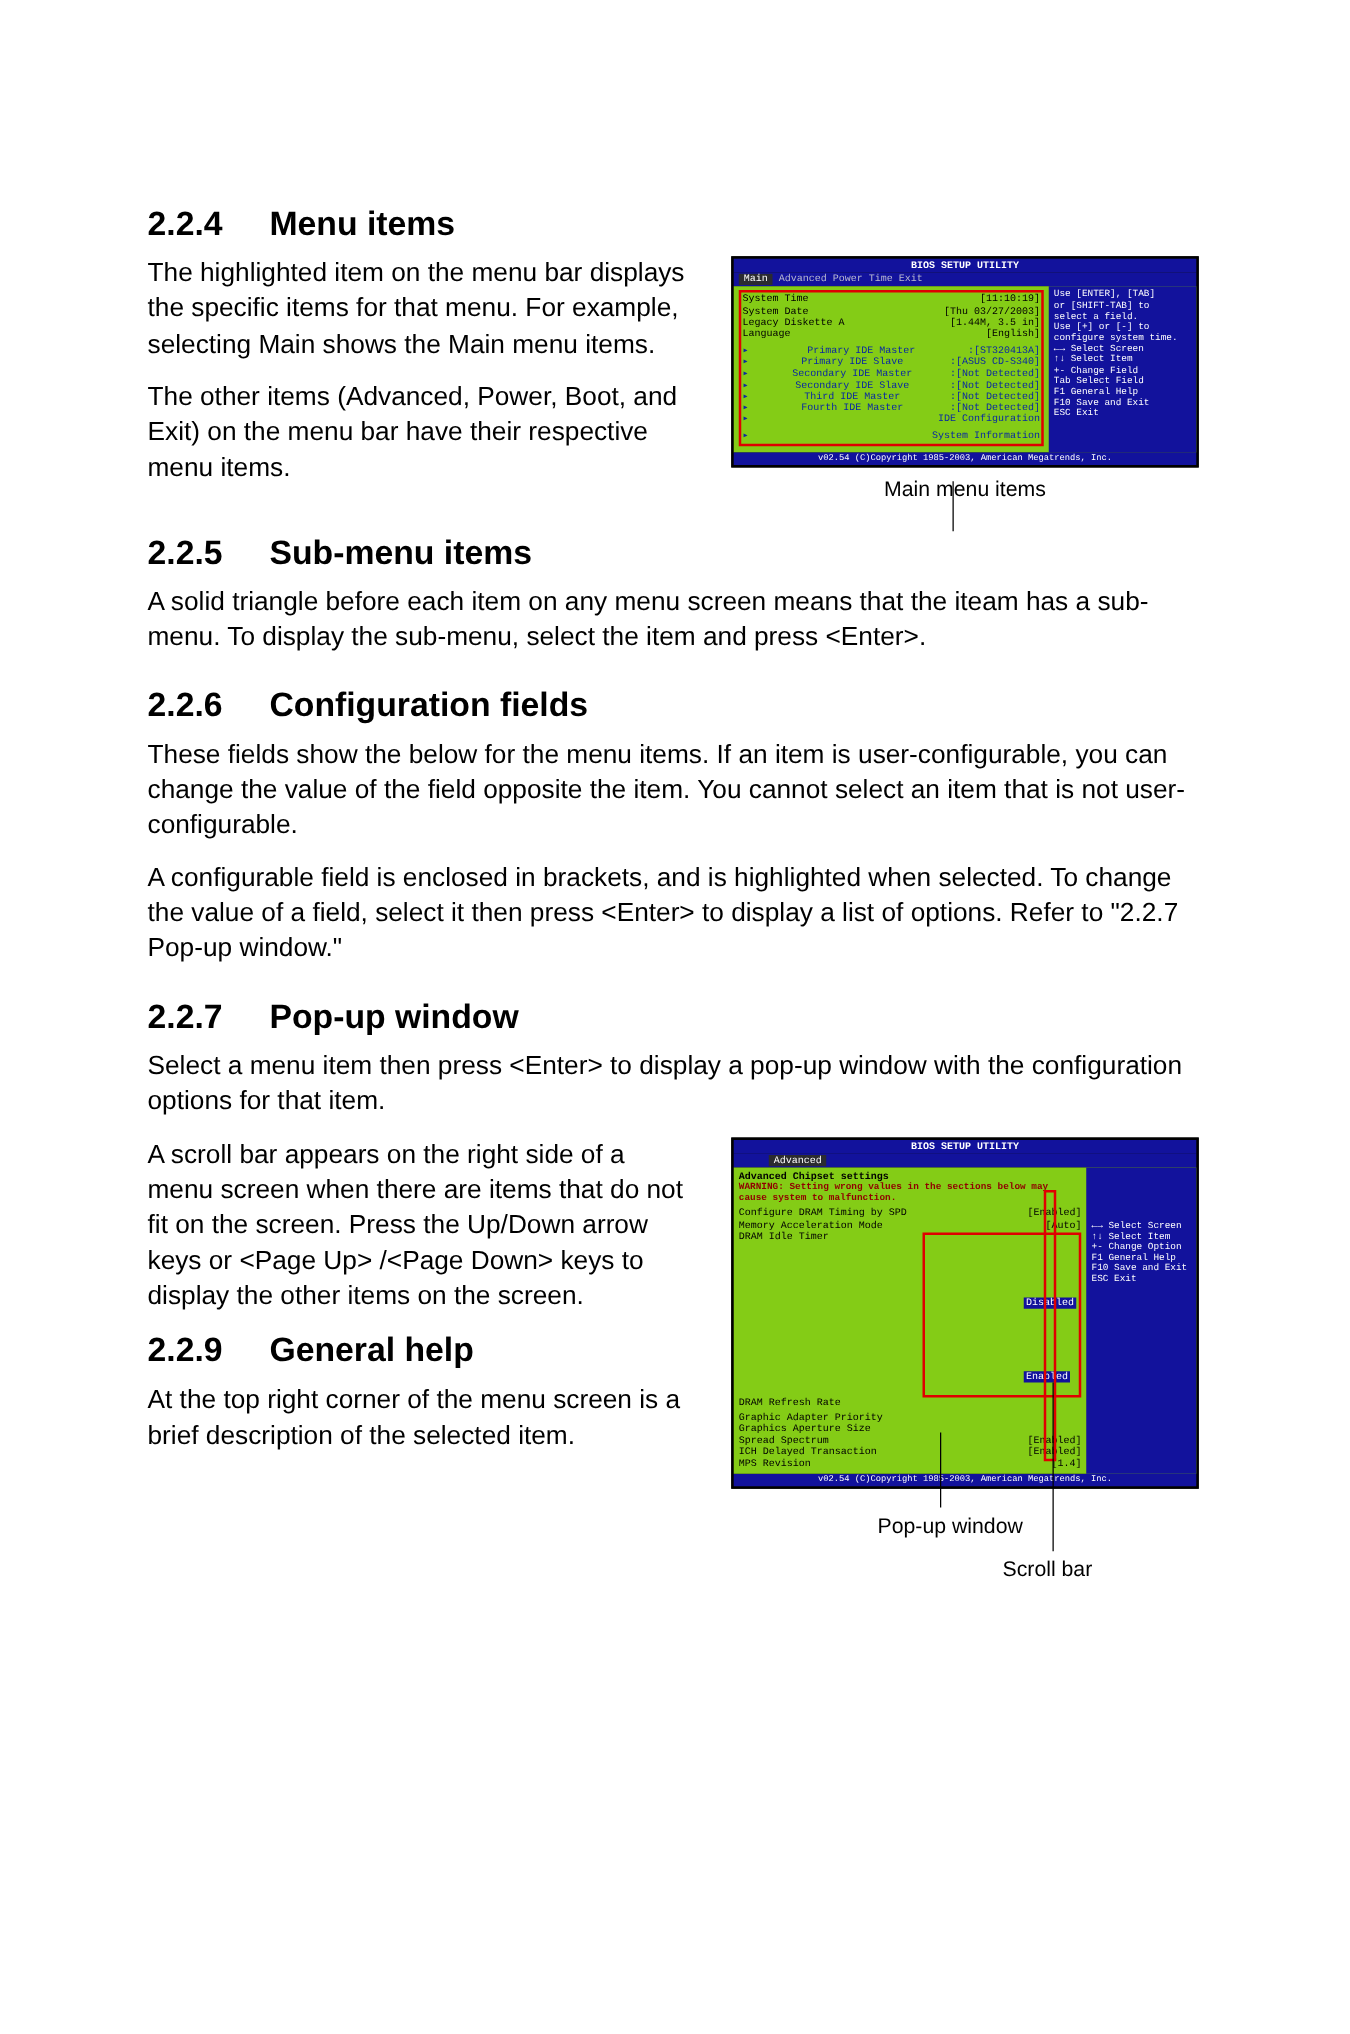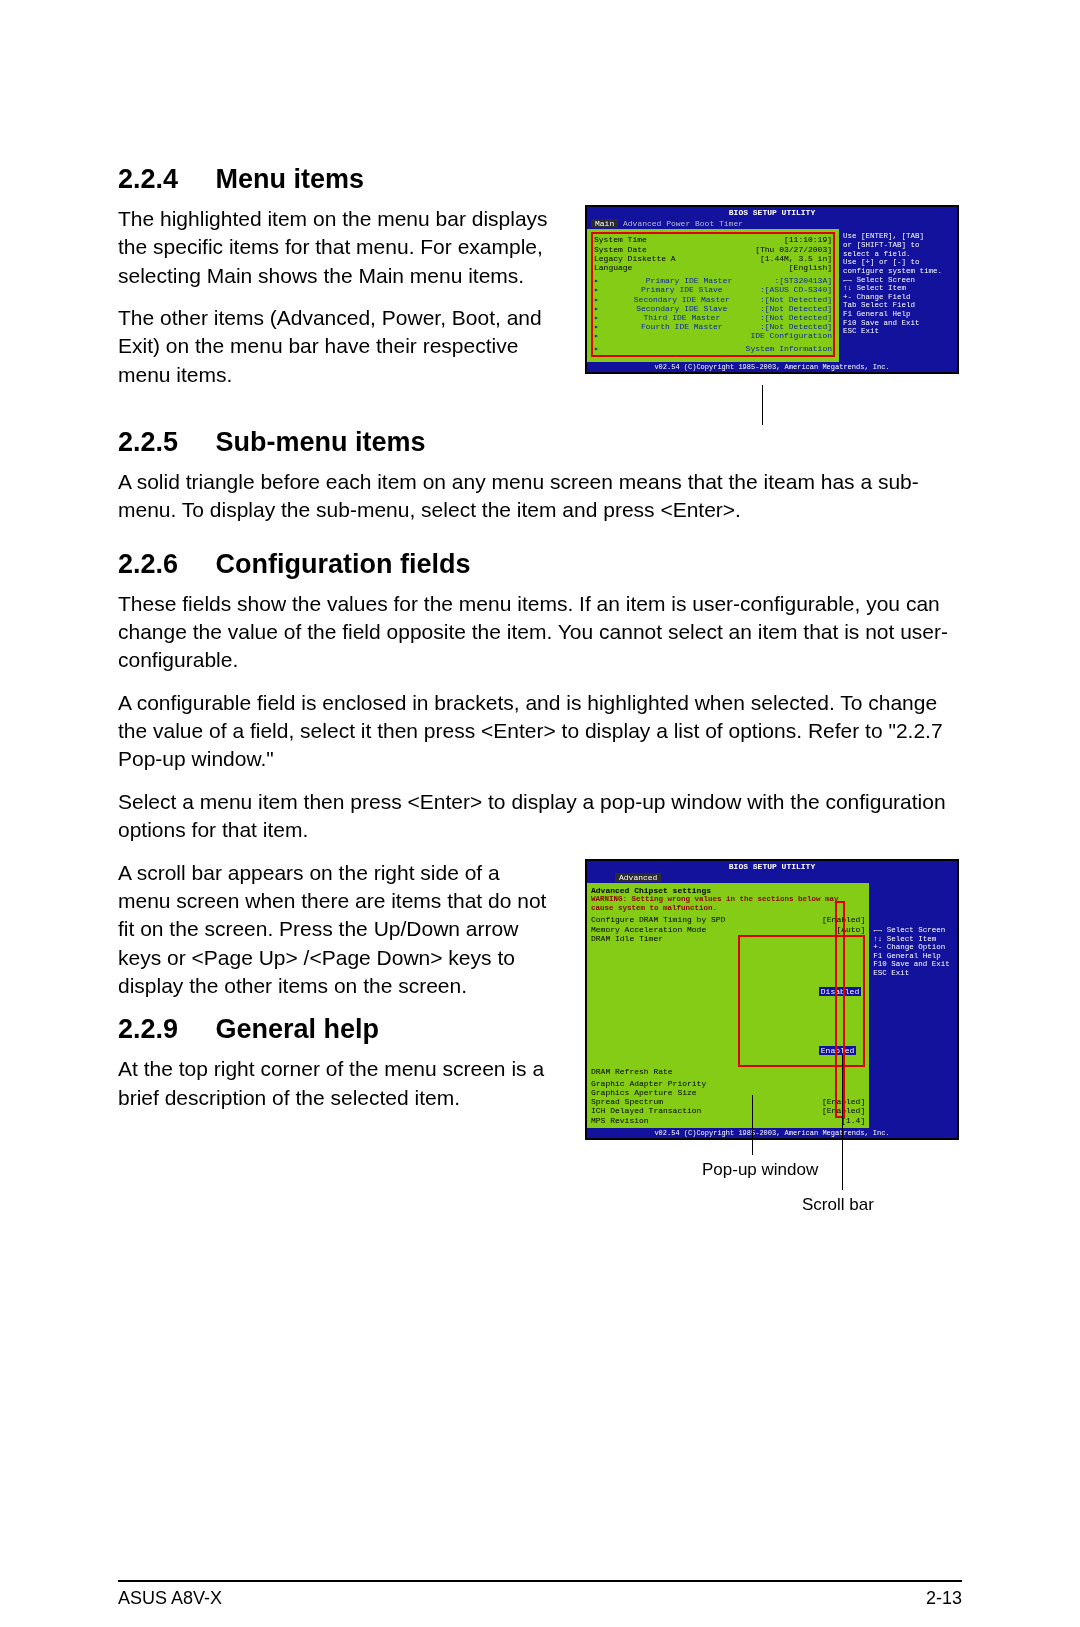--- a/index.html
+++ b/index.html
@@ -196,21 +196,21 @@
   </h2>
   <div class="twocol">
     <div class="textcol">
       <p>The highlighted item on the menu bar displays the specific items for that menu. For example, selecting Main shows the Main menu items.</p>
       <p>The other items (Advanced, Power, Boot, and Exit) on the menu bar have their respective menu items.</p>
     </div>
     <div class="figcol">
       <div class="bios">
         <div class="title">BIOS SETUP UTILITY</div>
         <div class="menubar">
-          <span class="sel">Main</span><span>   Advanced   Power   Boot   Timer</span>
+          <span class="sel">Main</span><span>   Advanced   Power   Time   Exit</span>
         </div>
         <div class="body">
           <div class="left">
             <div class="redbox">
               <div class="row"><span class="k">System Time</span><span class="v">[11:10:19]</span></div>
               <div class="row"><span class="k">System Date</span><span class="v">[Thu 03/27/2003]</span></div>
               <div class="row"><span class="k">Legacy Diskette A</span><span class="v">[1.44M, 3.5 in]</span></div>
               <div class="row"><span class="k">Language</span><span class="v">[English]</span></div>
               <div style="height:4px"></div>
               <div class="row sub tri"><span class="k">Primary IDE Master</span><span class="v">:[ST320413A]</span></div>
@@ -238,36 +238,41 @@
             <div>+-   Change Field</div>
             <div>Tab  Select Field</div>
             <div>F1   General Help</div>
             <div>F10  Save and Exit</div>
             <div>ESC  Exit</div>
           </div>
         </div>
         <div class="footer">v02.54 (C)Copyright 1985-2003, American Megatrends, Inc.</div>
       </div>
       <div class="callout-line" style="left:180px; top:180px; height:40px;"></div>
+      <div class="figcaption">Main menu items</div>
     </div>
   </div>
 
   <h2>
     <span class="secno">2.2.5</span>
     <span>Sub-menu items</span>
   </h2>
   <p>A solid triangle before each item on any menu screen means that the iteam has a sub-menu. To display the sub-menu, select the item and press &lt;Enter&gt;.</p>
 
   <h2>
     <span class="secno">2.2.6</span>
     <span>Configuration fields</span>
   </h2>
-  <p>These fields show the values for the menu items. If an item is user-configurable, you can change the value of the field opposite the item. You cannot select an item that is not user-configurable.</p>
+  <p>These fields show the below for the menu items. If an item is user-configurable, you can change the value of the field opposite the item. You cannot select an item that is not user-configurable.</p>
   <p>A configurable field is enclosed in brackets, and is highlighted when selected. To change the value of a field, select it then press &lt;Enter&gt; to display a list of options. Refer to "2.2.7 Pop-up window."</p>
 
+  <h2>
+    <span class="secno">2.2.7</span>
+    <span>Pop-up window</span>
+  </h2>
   <p>Select a menu item then press &lt;Enter&gt; to display a pop-up window with the configuration options for that item.</p>
 
   <div class="twocol">
     <div class="textcol">
       <p>A scroll bar appears on the right side of a menu screen when there are items that do not fit on the screen. Press the Up/Down arrow keys or &lt;Page Up&gt; /&lt;Page Down&gt; keys to display the other items on the screen.</p>
 
       <h2 style="margin-top:4px;">
         <span class="secno">2.2.9</span>
         <span>General help</span>
       </h2>

